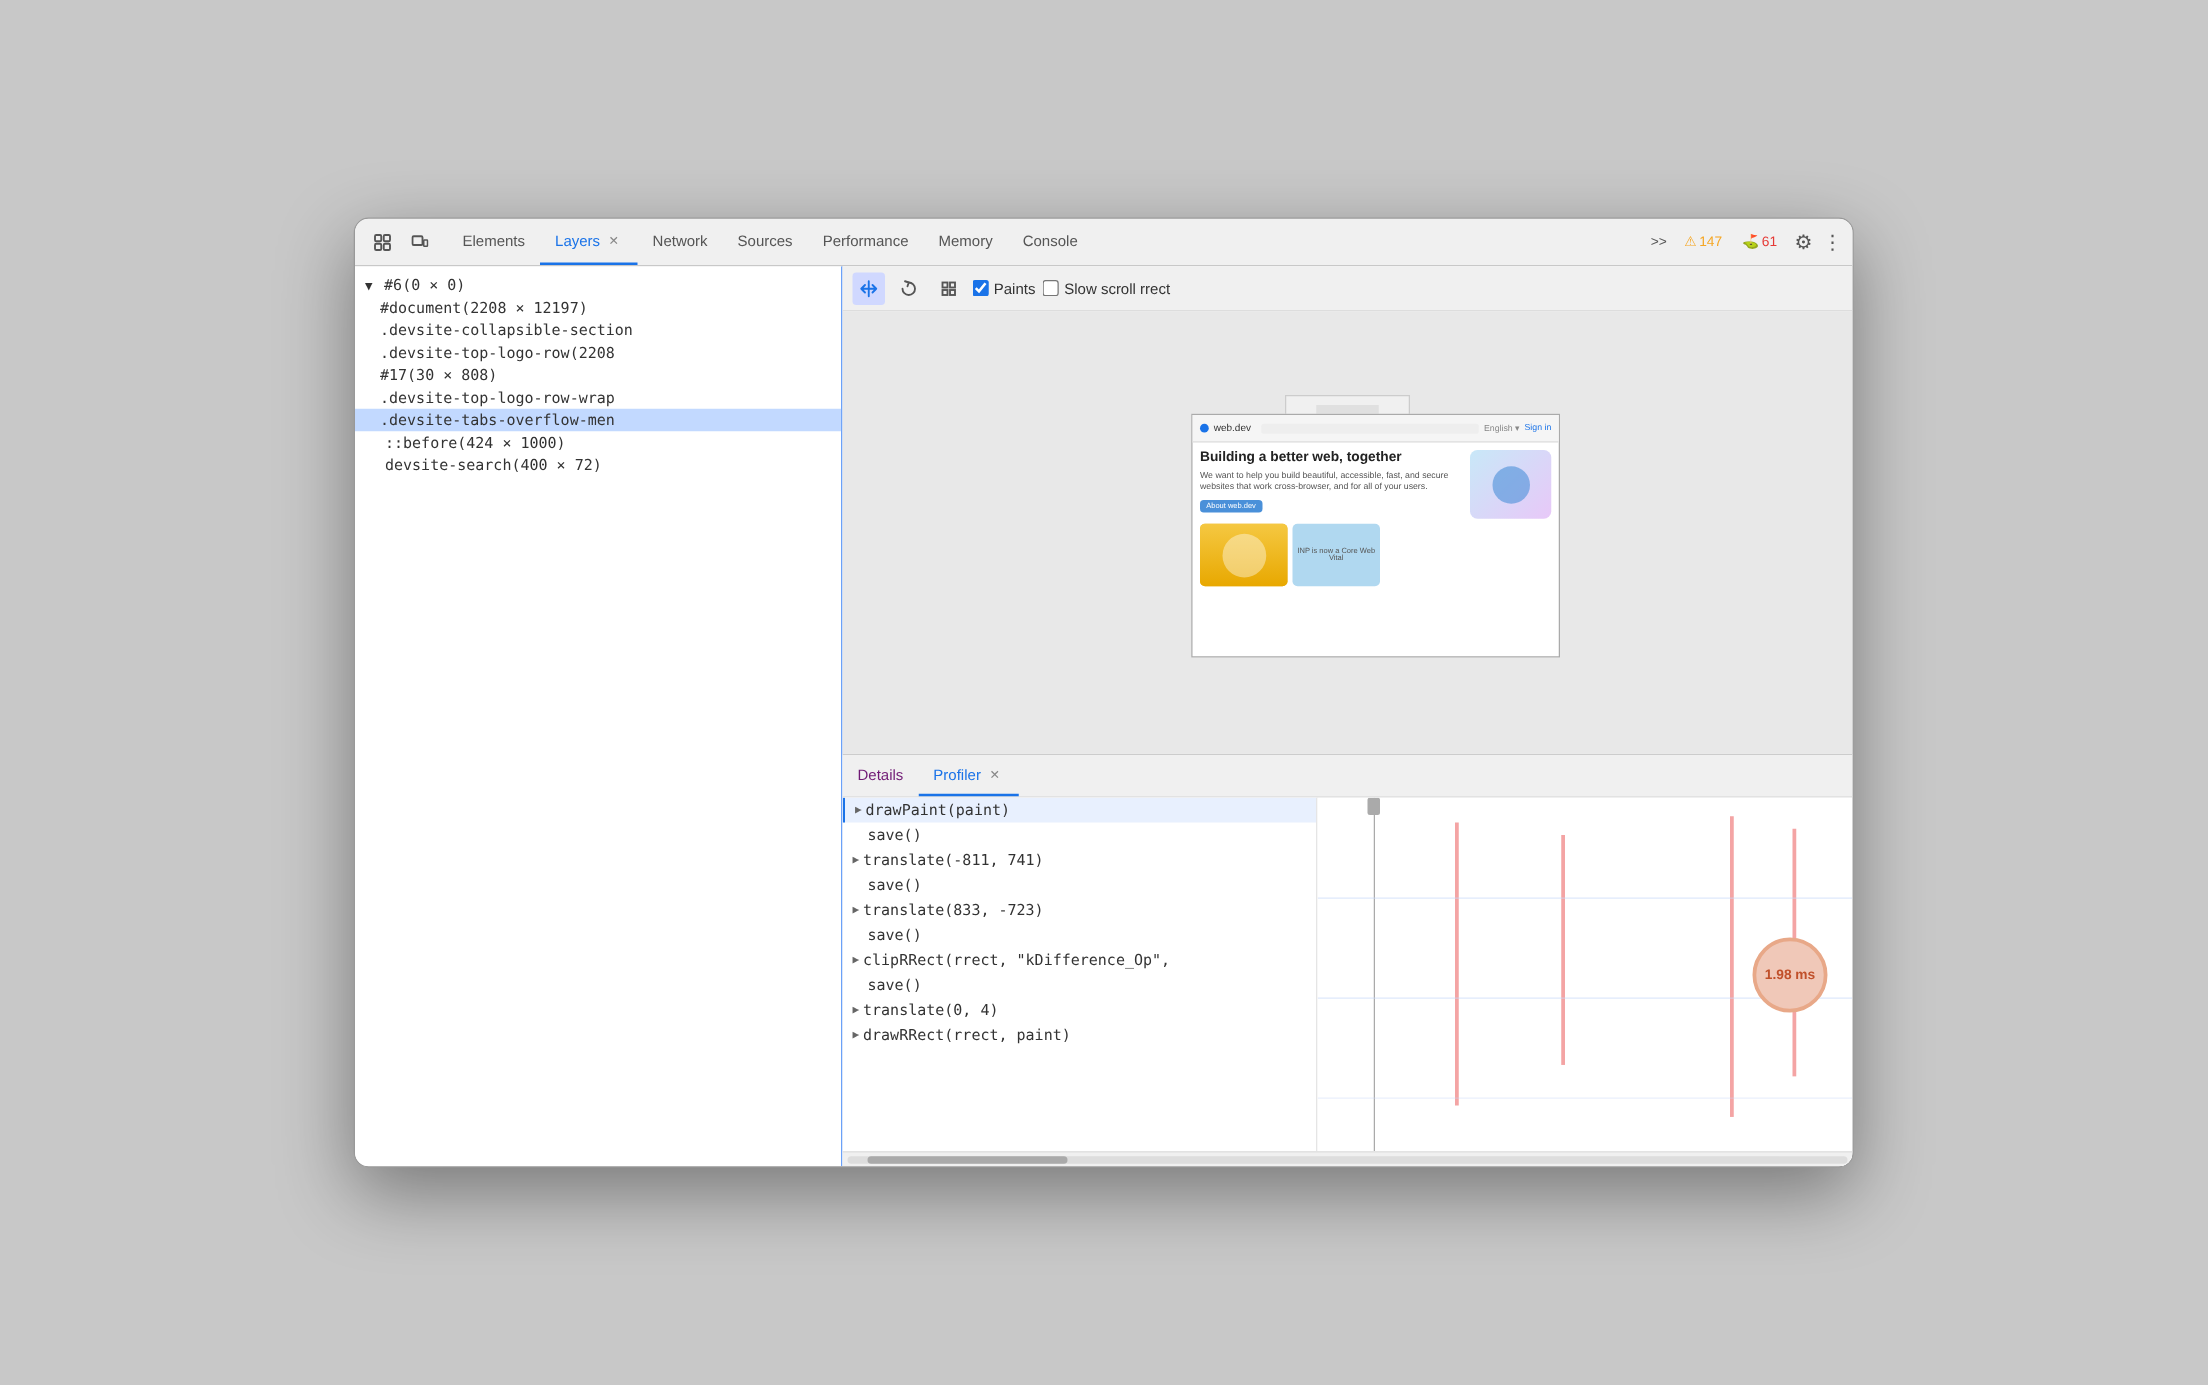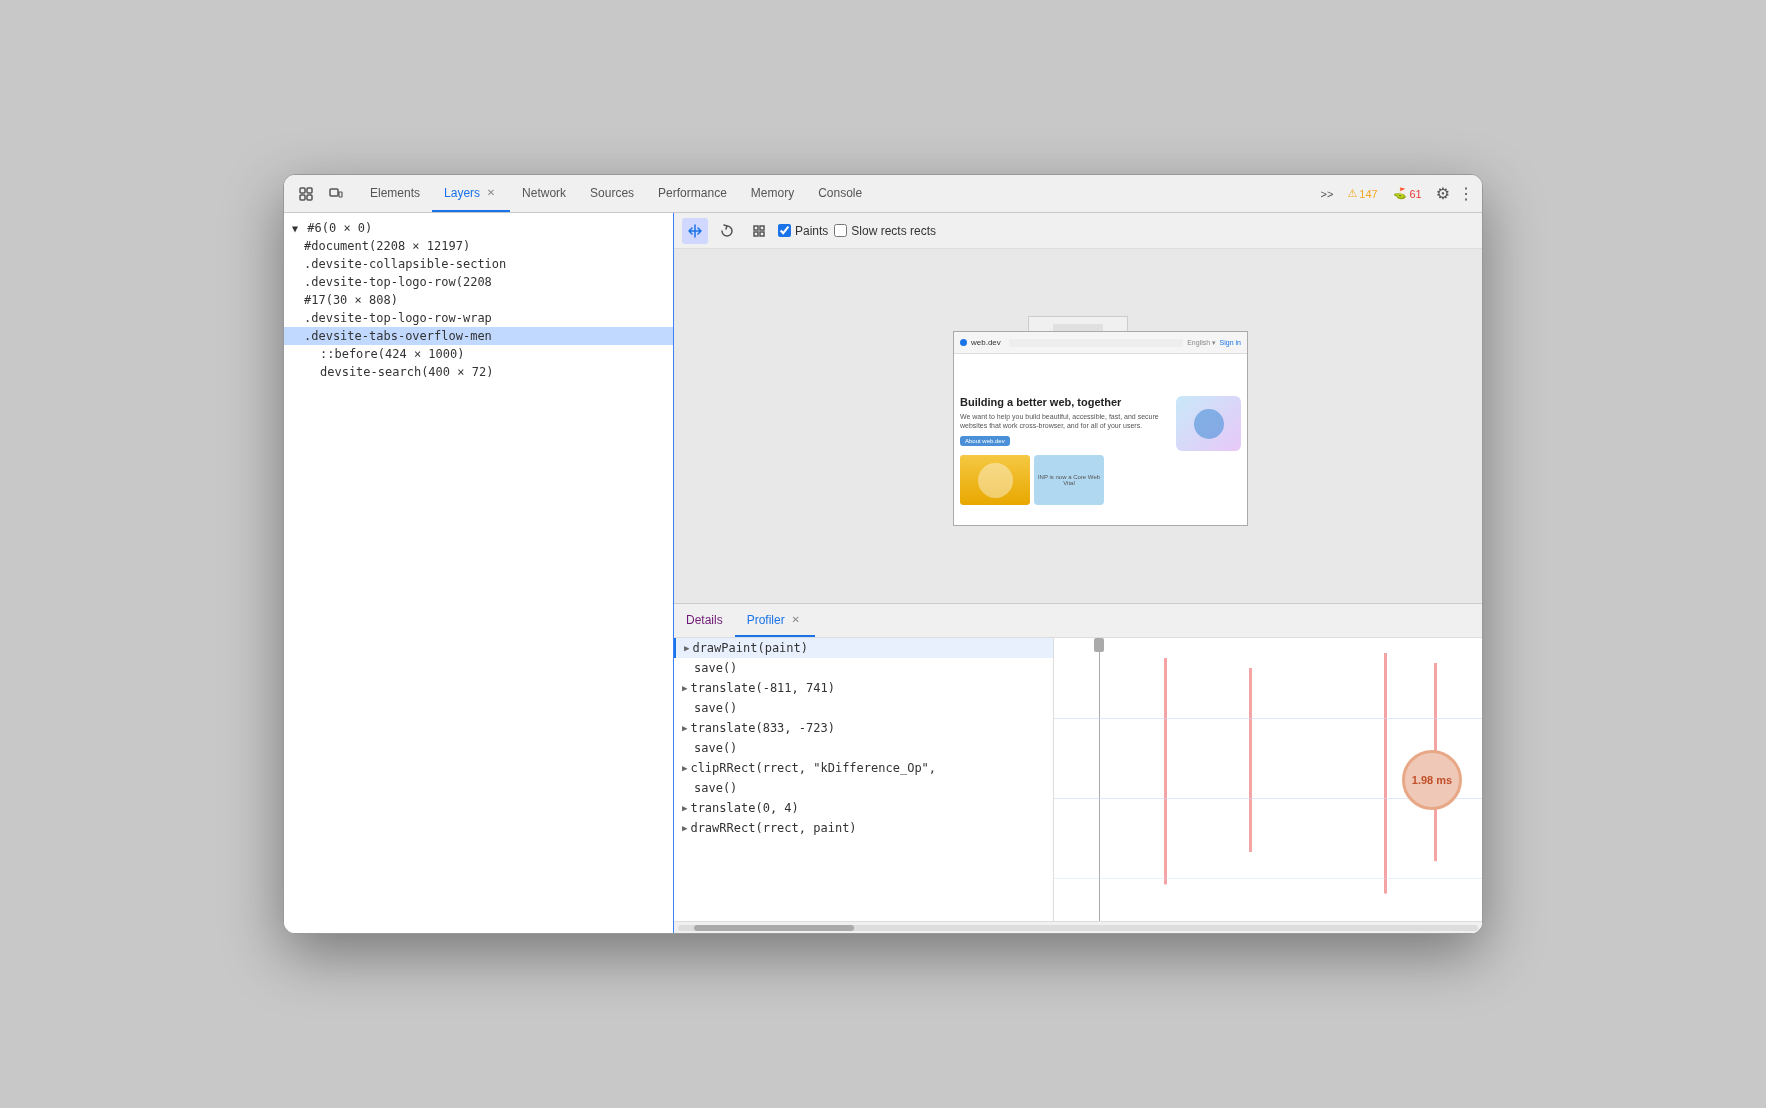--- a/index.html
+++ b/index.html
@@ -177,21 +177,21 @@
       font-family: 'Monaco', 'Menlo', monospace;
       color: #333;
     }
     .tree-item {
       padding: 2px 8px;
       cursor: pointer;
       white-space: nowrap;
     }
     .tree-item.highlighted { background: #c2d9ff; }
     .tree-item-indent { padding-left: 20px; }
-    .tree-item-indent2 { padding-left: 36px; }
+    .tree-item-indent2 { padding-left: 24px; }
     .triangle { display: inline-block; margin-right: 2px; font-size: 10px; }
     
     .right-panel {
       flex: 1;
       display: flex;
       flex-direction: column;
       overflow: hidden;
       background: #f8f8f8;
     }
     
@@ -530,34 +530,34 @@
             <rect x="3" y="9" width="4" height="4" stroke="#555" stroke-width="1.5"></rect>
             <rect x="9" y="9" width="4" height="4" stroke="#555" stroke-width="1.5"></rect>
           </svg>
         </button>
         <label class="checkbox-label">
           <input type="checkbox" checked="" style="">
           <span>Paints</span>
         </label>
         <label class="checkbox-label">
           <input type="checkbox" style="">
-          <span>Slow rects rects</span>
+          <span>Slow scroll rrect</span>
         </label>
       </div>
 
       <div class="preview-area">
 
         <div style="position: absolute; top: 0; left: 0; right: 0; bottom: 0; display: flex; align-items: center; justify-content: center;">
           <div style="position: relative; width: 340px; height: 220px;">
 
             <div style="position: absolute; right: 120px; top: 0; width: 100px; height: 40px; background: #f0f0f0; border: 1px solid #ccc; display: flex; align-items: center; justify-content: center; font-size: 8px; color: #888;">
               <div style="width: 50px; height: 25px; background: #e0e0e0; display: flex; align-items: center; justify-content: center; font-size: 7px;">...</div>
             </div>
 
-            <div class="preview-screenshot" style="right: 0; top: 15px; width: 295px; height: 195px; gap: 36px;">
+            <div class="preview-screenshot" style="right: 0; top: 15px; width: 295px; height: 195px;">
               <div class="preview-screenshot-header">
                 <div class="preview-dot" style="background:#1a73e8;"></div>
                 <span style="font-size:8px;">web.dev</span>
                 <span style="flex:1; background:#eee; height:8px; border-radius:2px; margin-left:4px;"></span>
                 <span style="font-size:7px; color:#888;">English ▾</span>
                 <span style="font-size:7px; color:#1a73e8;">Sign in</span>
               </div>
               <div class="preview-content-area">
                 <div style="display:flex; justify-content:space-between; align-items:flex-start;">
                   <div style="flex:1; padding-right:8px;">

